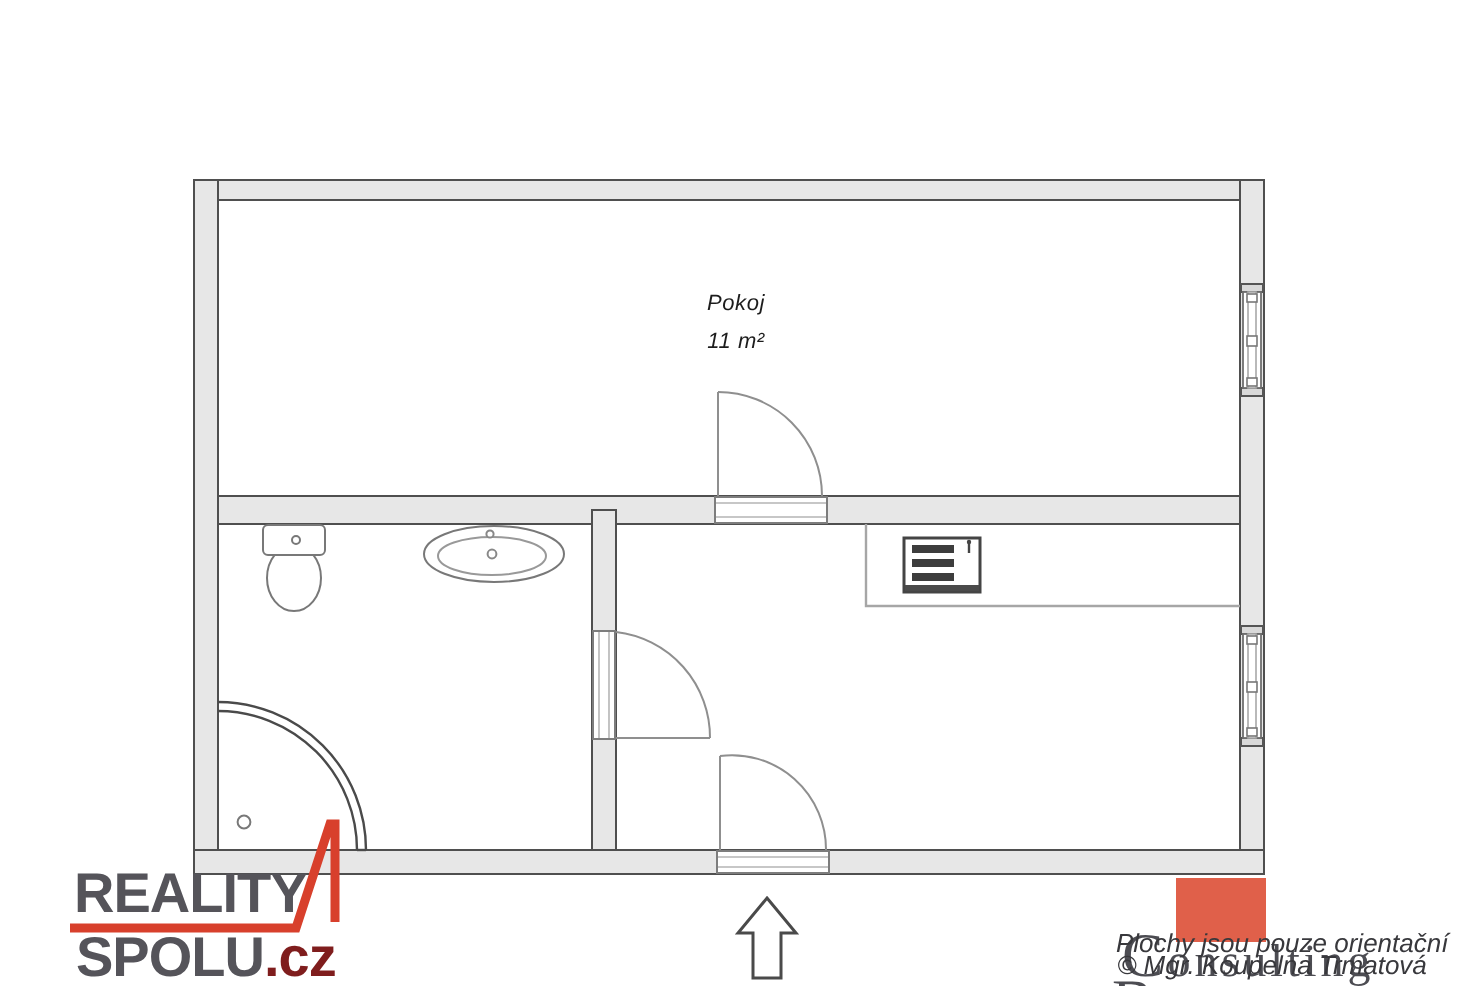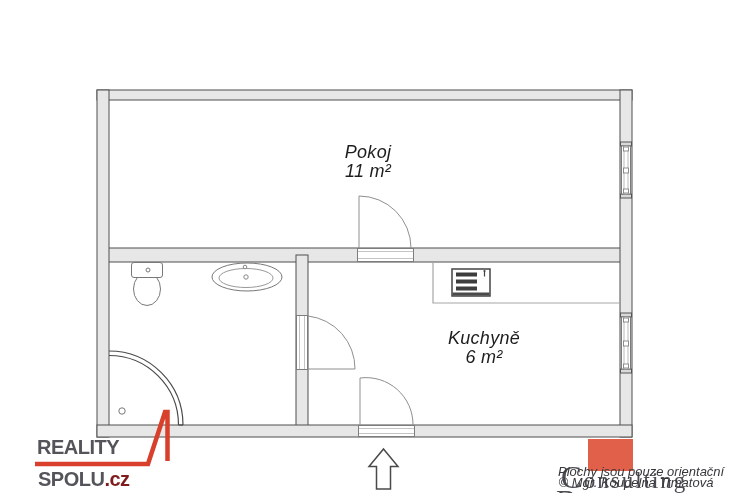--- a/index.html
+++ b/index.html
@@ -3,26 +3,26 @@
 <meta charset="utf-8">
 <style>
   html,body{margin:0;padding:0;background:#fff;}
   #stage{
     position:relative;width:740px;height:493px;background:#ffffff;overflow:hidden;
     font-family:"Liberation Sans",sans-serif;
   }
   #plan-svg{position:absolute;left:0;top:0;}
   .room-label{
     position:absolute;transform:translate(-50%,-50%);
-    text-align:center;font-style:italic;font-size:18px;line-height:19px;
+    text-align:center;font-style:italic;font-size:11px;line-height:19px;
     color:#1d1d1d;white-space:nowrap;letter-spacing:.3px;
   }
   
   .rs-line{
-    position:absolute;font-weight:bold;font-size:20px;line-height:22px;
+    position:absolute;font-weight:bold;font-size:28px;line-height:22px;
     color:#55545a;letter-spacing:-.5px;white-space:nowrap;
   }
   #rs-line1{left:37px;top:436px;}
   #rs-line2{left:38px;top:468px;}
   .rs-cz{color:#7f1d1d;}
   
   #broker-square{position:absolute;left:588px;top:439px;width:45px;height:32px;background:#e0604a;}
   .broker-line{
     position:absolute;font-family:"Liberation Serif",serif;color:#4c4c52;
     font-size:23px;line-height:26px;letter-spacing:2px;white-space:nowrap;
@@ -144,24 +144,20 @@
 
     <g>
       <path d="M 35 464 L 148 464 L 165 412 L 167.5 412 L 167.5 461" fill="none" stroke="#d8402c" stroke-width="4.5" stroke-linejoin="miter"></path>
     </g>
   </svg>
 
   <div class="room-label" style="left:368px;top:162px;">
     <div>Pokoj</div>
     <div>11 m²</div>
   </div>
-  <div class="room-label" style="left:484px;top:348px;">
-    <div>Kuchyně</div>
-    <div>6 m²</div>
-  </div>
 
   <div>
     <div class="rs-line" id="rs-line1">REALITY</div>
     <div class="rs-line" id="rs-line2">
       <span>SPOLU</span><span class="rs-cz">.cz</span>
     </div>
   </div>
 
   <div>
     <div id="broker-square"></div>

